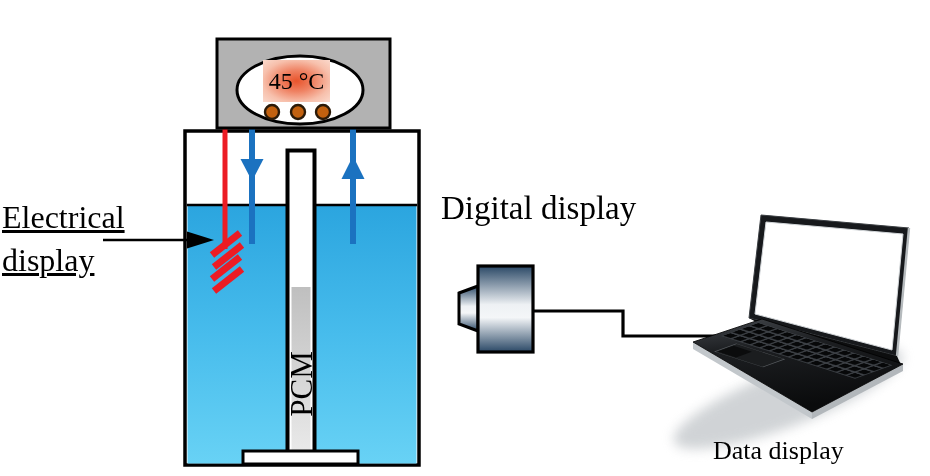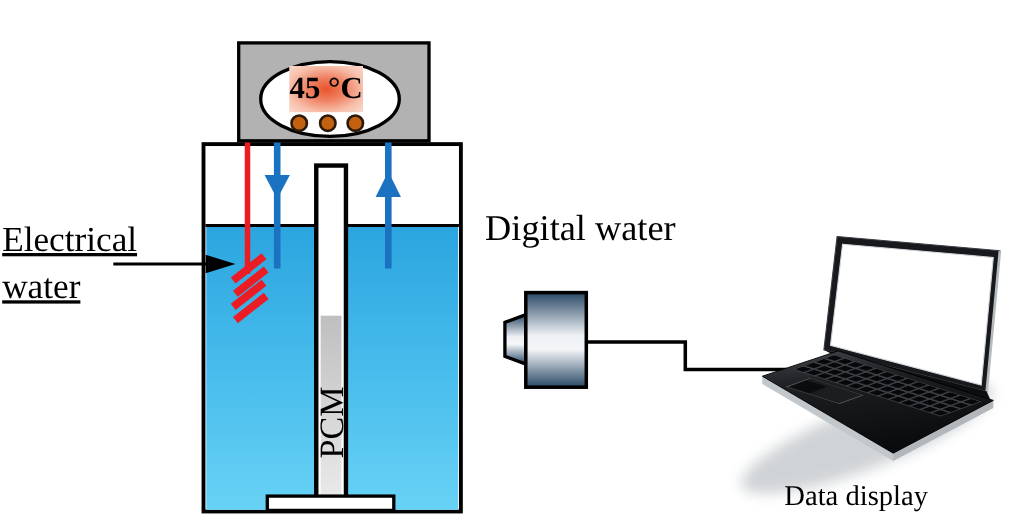--- a/index.html
+++ b/index.html
@@ -18,21 +18,21 @@
   .lbl-camera{left:441px;top:190px;font-size:33px;}
   .lbl-display{left:713px;top:437px;font-size:26px;}
   .lbl-water{left:322px;top:306px;font-size:33px;}
   .lbl-pcm{
     left:302px;top:384px;font-size:31px;
     transform:translate(-50%,-50%) rotate(-90deg);
   }
   .lbl-temp{
     left:263px;top:60px;width:67px;height:42px;
     display:flex;align-items:center;justify-content:center;
-    font-size:28px;font-weight:bold;
+    font-size:24px;font-weight:normal;
   }
 </style>
 </head>
 <body>
 
 <div class="stage">
 
   <svg width="930" height="476" viewBox="0 0 930 476">
     <defs>
       <linearGradient id="waterGrad" x1="0" y1="0" x2="0" y2="1">
@@ -136,25 +136,25 @@
         <rect x="0.02" y="0.06" width="0.95" height="0.52" fill="url(#keysPat)"></rect>
         <rect x="0.16" y="0.64" width="0.34" height="0.3" fill="#1b1d1f" stroke="#55595d" stroke-width="0.008"></rect>
         <rect x="0.17" y="0.7" width="0.13" height="0.22" fill="#0b0c0d"></rect>
       </g>
     </g>
   </svg>
 
 
   <div class="lbl lbl-heater">
     <div>Electrical</div>
-    <div>water</div>
+    <div>display</div>
   </div>
 
   <div class="lbl lbl-temp">45 °C</div>
 
 
   <div class="lbl lbl-pcm">PCM</div>
 
-  <div class="lbl lbl-camera">Digital water</div>
+  <div class="lbl lbl-camera">Digital display</div>
 
   <div class="lbl lbl-display">Data display</div>
 
 </div>
 
 </body></html>

